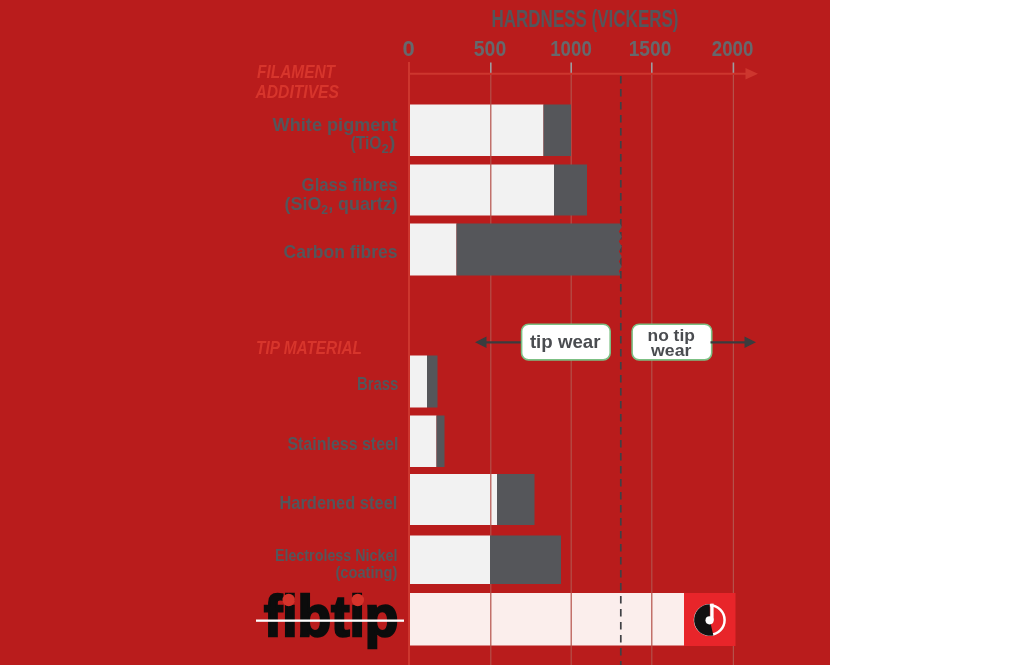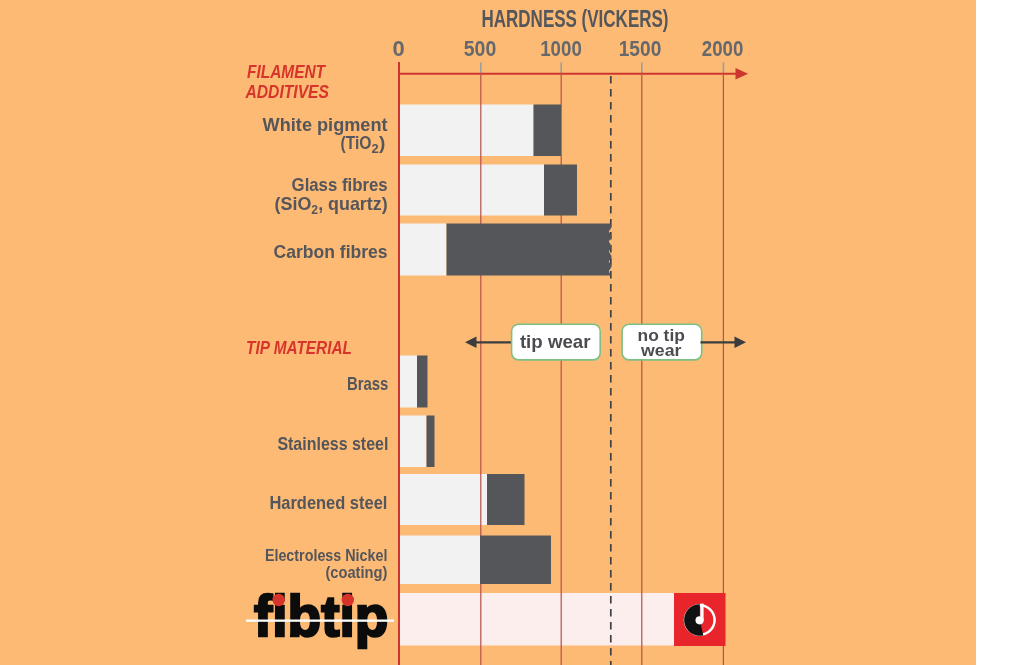--- a/index.html
+++ b/index.html
@@ -1,17 +1,17 @@
 <!DOCTYPE html>
 <html><head>
 <meta charset="utf-8">
 <style>
   html,body{margin:0;padding:0;background:#fff;}
-  #page{position:relative;width:976px;height:665px;background:#fdba74;overflow:hidden;
-        font-family:"Liberation Sans", sans-serif;}
+  #page{position:relative;width:820px;height:665px;background:#b91c1c;overflow:hidden;
+        font-family:"Liberation Sans", sans-serif;padding-left:10px;}
   svg text{font-family:"Liberation Sans", sans-serif;}
 </style>
 </head>
 <body>
 
 <div id="page">
 <svg width="1024" height="665" viewBox="0 0 1024 665" xmlns="http://www.w3.org/2000/svg">
 
   <text x="575" y="27" font-size="23" font-weight="bold" fill="#54565b" text-anchor="middle" textLength="187" lengthAdjust="spacingAndGlyphs">HARDNESS (VICKERS)</text>
 

